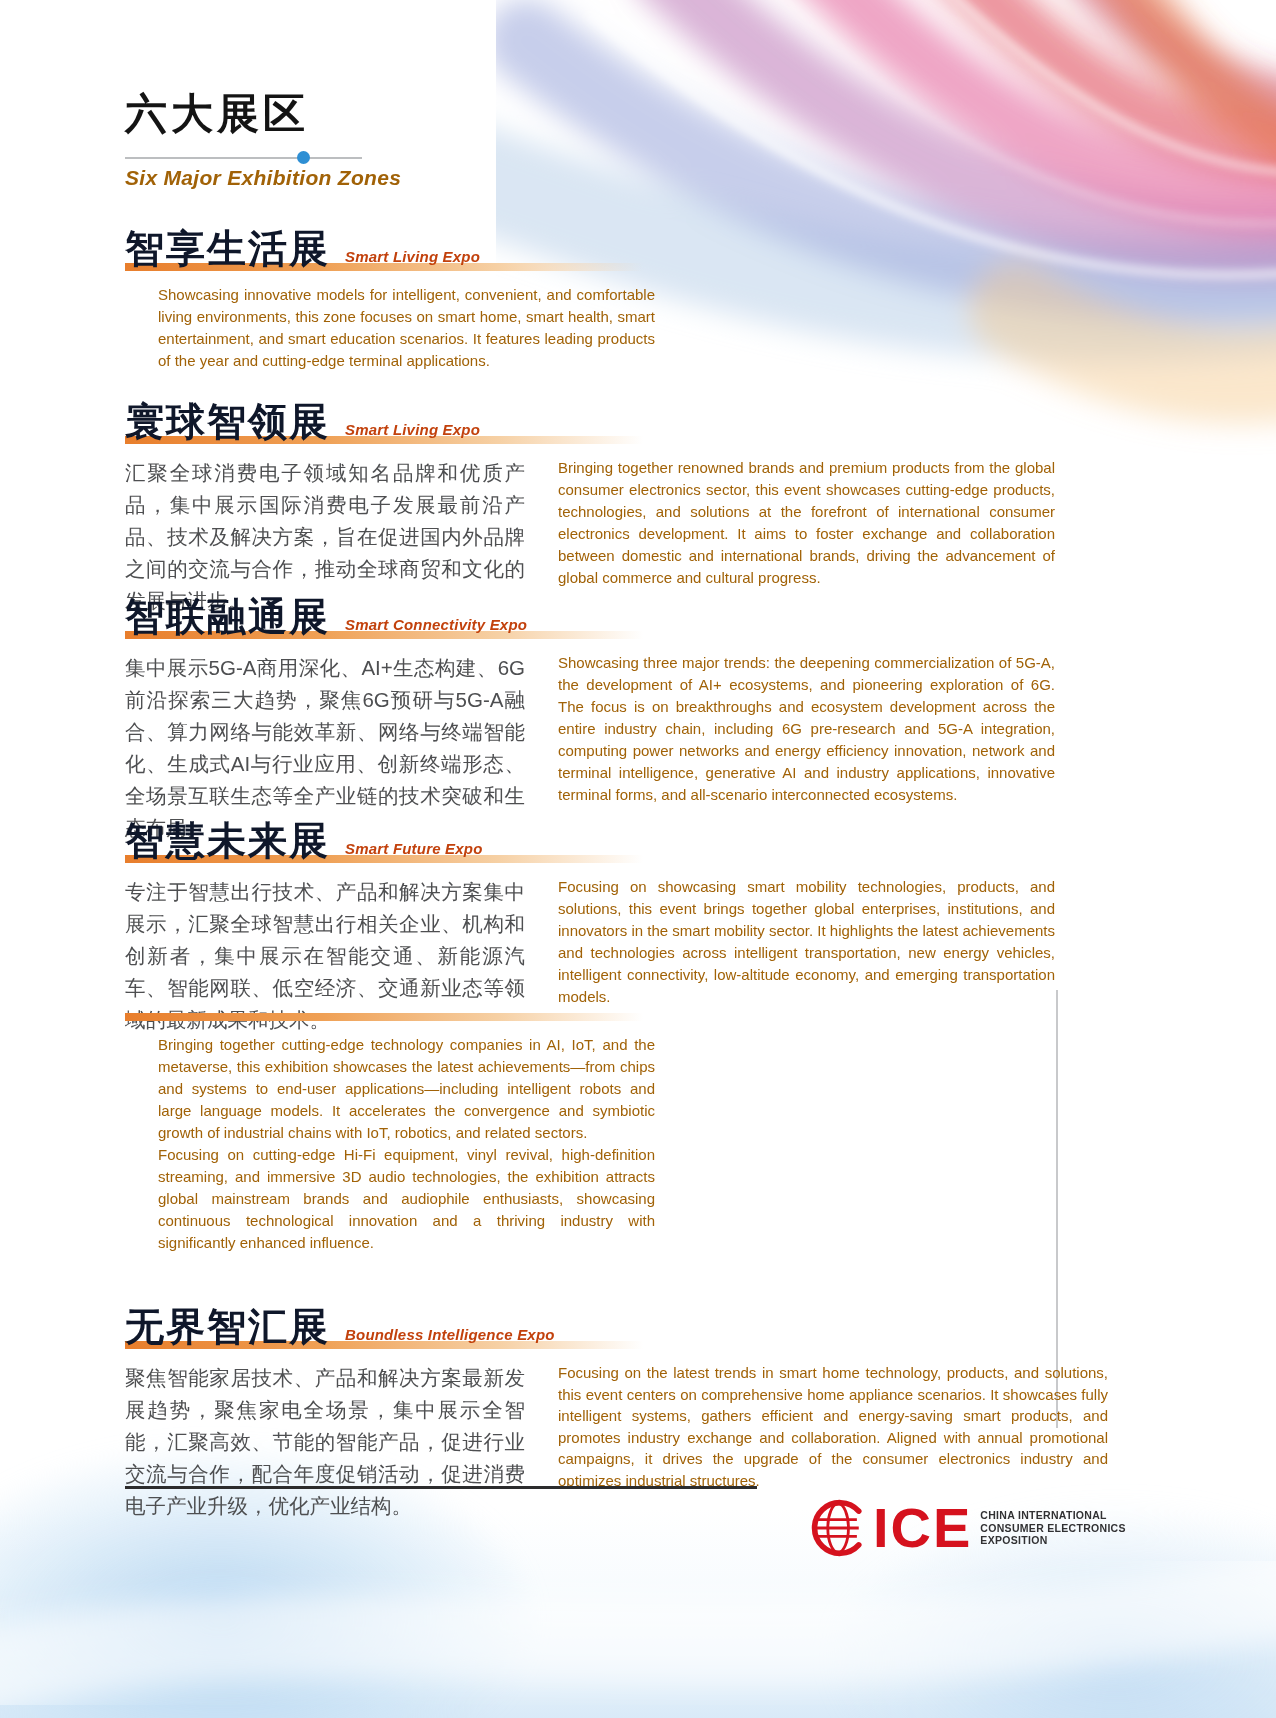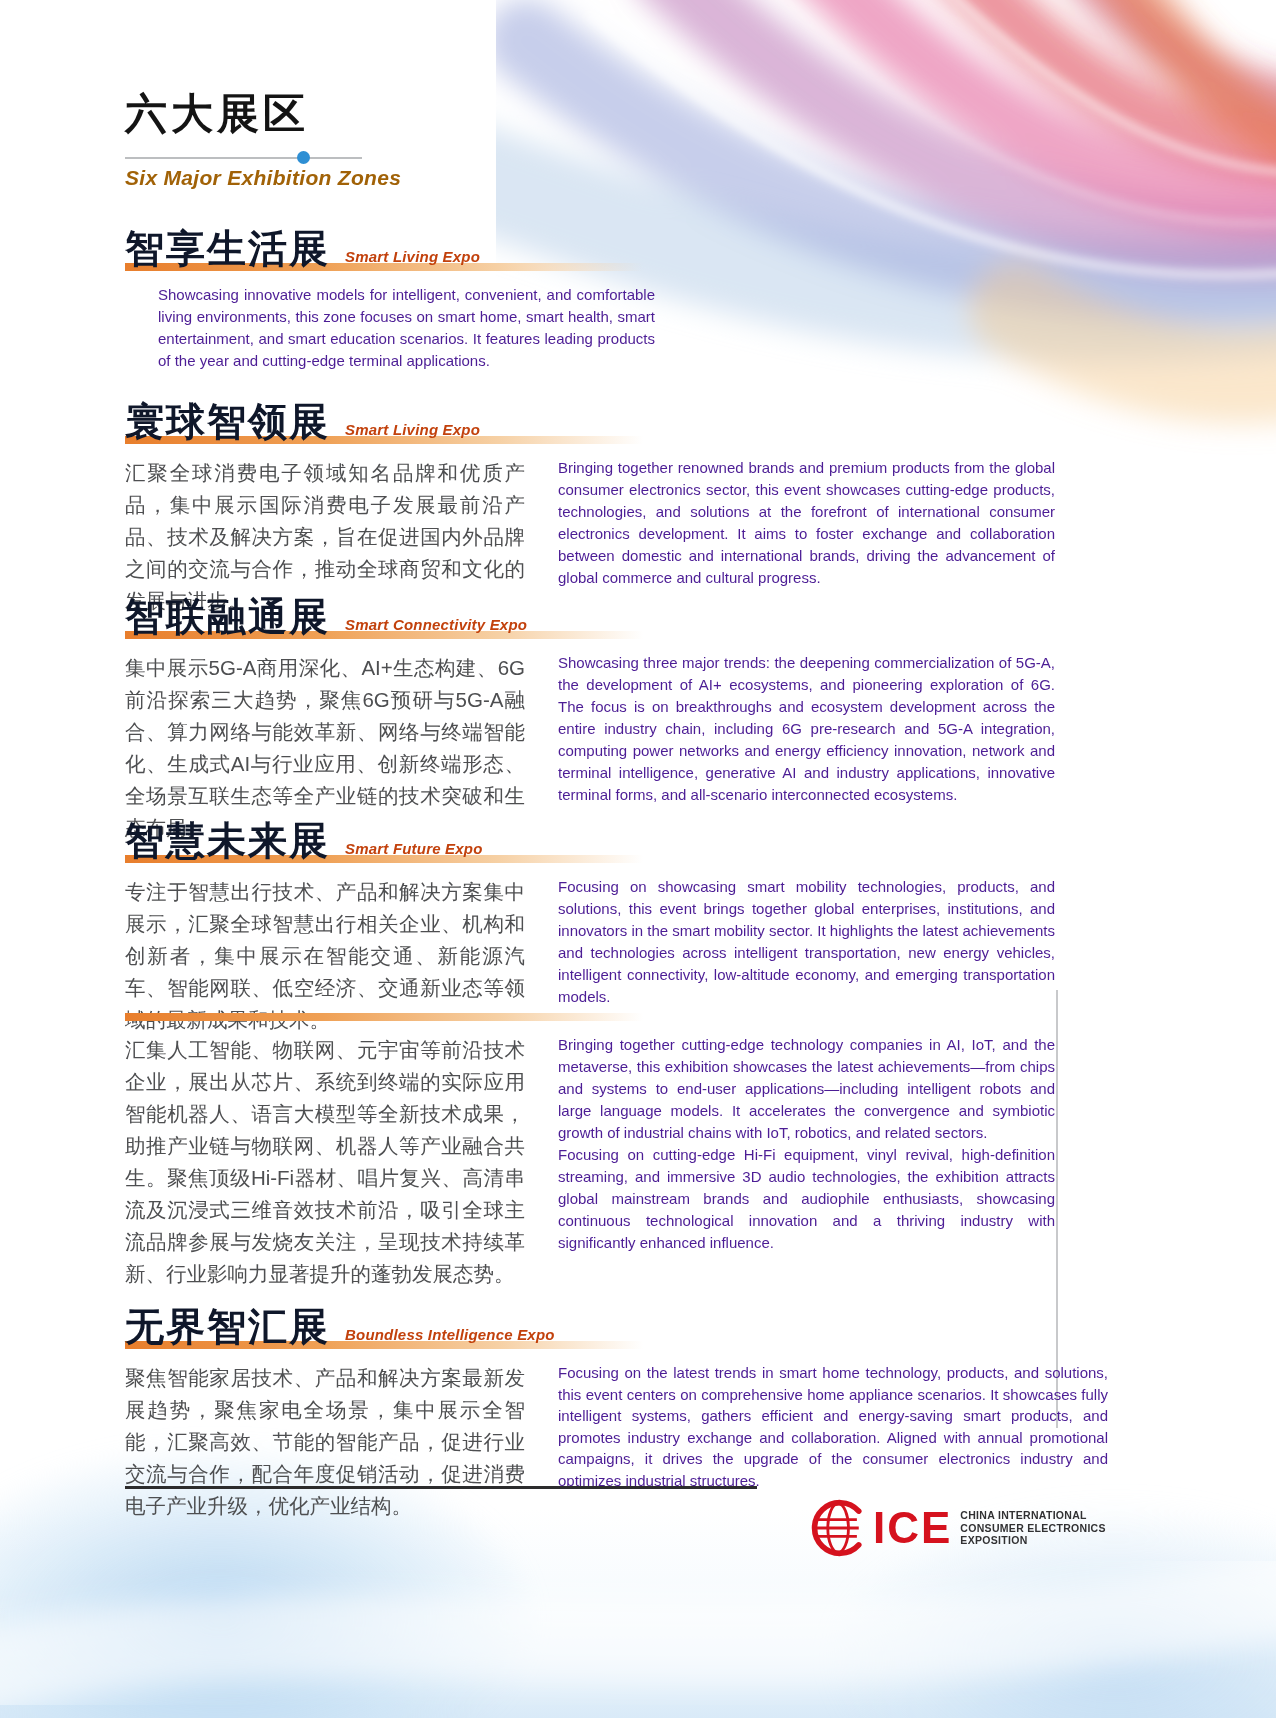--- a/index.html
+++ b/index.html
@@ -40,28 +40,28 @@
     font-family:"DejaVu Serif","Liberation Serif",serif;
     font-weight:700; font-size:39px; line-height:42px; color:#0f172a; letter-spacing:2px;
   }
   .en-title { font-style:italic; font-weight:700; font-size:15px; color:#c2410c; margin-left:15px; letter-spacing:.2px; }
   .title-rule {
     width:518px; height:8px; margin-top:-6px;
     background:linear-gradient(90deg,#e87e2c 0%,#efa055 38%,#f6d0a4 72%,rgba(247,216,178,0) 100%);
   }
   .cols { display:flex; align-items:flex-start; margin-top:13px; }
   .zh-body { width:400px; font-size:20.5px; line-height:32px; color:#4e4f51; text-align:justify; }
-  .en-body { width:497px; margin-left:33px; font-size:15px; line-height:22px; color:#4c1d95; text-align:justify; white-space:pre-line; }
+  .en-body { width:497px; margin-left:33px; font-size:15px; line-height:22px; color:#a16207; text-align:justify; white-space:pre-line; }
   #s6 .en-body { width:550px; line-height:21.5px; }
   
   .v-rule { position:absolute; left:1056px; top:990px; width:2px; height:438px; background:#c8c9cb; z-index:1; }
   
   .footer-rule { position:absolute; left:125px; top:1486px; width:632px; height:2.5px; background:#2c2c2d; z-index:2; }
   .logo { position:absolute; left:810px; top:1498px; display:flex; align-items:center; z-index:3; }
-  .logo-letters { font-size:44px; font-weight:800; letter-spacing:2px; line-height:60px; margin-left:3px; }
+  .logo-letters { font-size:56px; font-weight:800; letter-spacing:2px; line-height:60px; margin-left:3px; }
   .logo-org { margin-left:8px; font-size:10.5px; font-weight:700; color:#313133; line-height:12.5px; letter-spacing:.3px; }
 </style>
 </head>
 <body>
 
 <div class="page">
 
   <svg class="deco-top" width="780" height="480" viewBox="0 0 780 480" aria-hidden="true">
     <defs>
       <filter id="soft" x="-30%" y="-30%" width="160%" height="160%">
@@ -150,21 +150,20 @@
     <div class="title-rule"></div>
     <div class="cols">
       <div class="zh-body">专注于智慧出行技术、产品和解决方案集中展示，汇聚全球智慧出行相关企业、机构和创新者，集中展示在智能交通、新能源汽车、智能网联、低空经济、交通新业态等领域的最新成果和技术。</div>
       <div class="en-body">Focusing on showcasing smart mobility technologies, products, and solutions, this event brings together global enterprises, institutions, and innovators in the smart mobility sector. It highlights the latest achievements and technologies across intelligent transportation, new energy vehicles, intelligent connectivity, low-altitude economy, and emerging transportation models.</div>
     </div>
   </div>
 
   <div class="section" id="s5">
     <div class="title-rule"></div>
     <div class="cols">
-      <div class="zh-body">汇集人工智能、物联网、元宇宙等前沿技术企业，展出从芯片、系统到终端的实际应用智能机器人、语言大模型等全新技术成果，助推产业链与物联网、机器人等产业融合共生。聚焦顶级Hi-Fi器材、唱片复兴、高清串流及沉浸式三维音效技术前沿，吸引全球主流品牌参展与发烧友关注，呈现技术持续革新、行业影响力显著提升的蓬勃发展态势。</div>
       <div class="en-body">Bringing together cutting-edge technology companies in AI, IoT, and the metaverse, this exhibition showcases the latest achievements—from chips and systems to end-user applications—including intelligent robots and large language models. It accelerates the convergence and symbiotic growth of industrial chains with IoT, robotics, and related sectors.
 Focusing on cutting-edge Hi-Fi equipment, vinyl revival, high-definition streaming, and immersive 3D audio technologies, the exhibition attracts global mainstream brands and audiophile enthusiasts, showcasing continuous technological innovation and a thriving industry with significantly enhanced influence.</div>
     </div>
   </div>
 
   <div class="section" id="s6">
     <div class="title-row">
       <span class="zh-title">无界智汇展</span>
       <span class="en-title">Boundless Intelligence Expo</span>
     </div>

